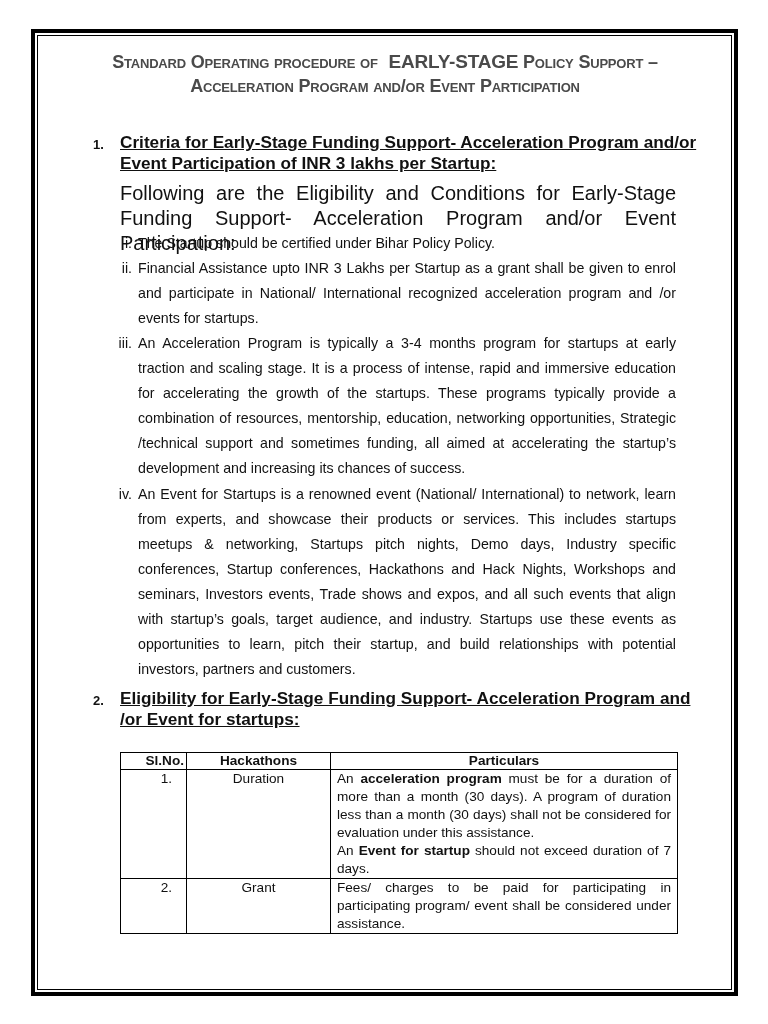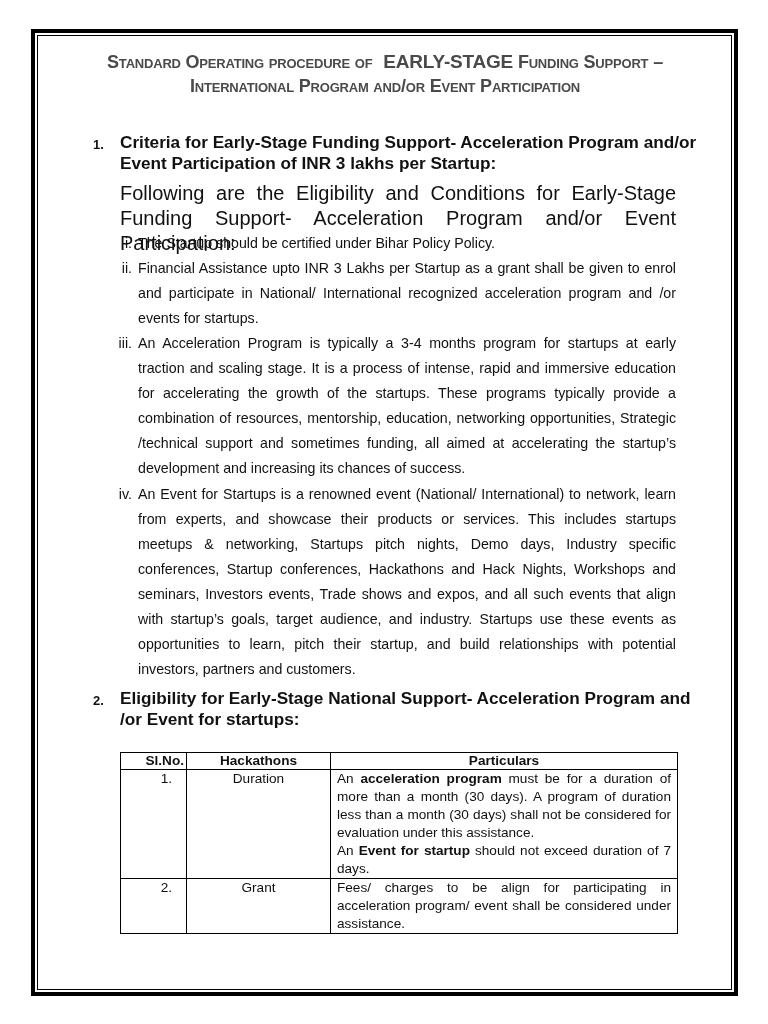--- a/index.html
+++ b/index.html
@@ -20,21 +20,21 @@
     text-align: center; color: #4a4a4a; font-weight: bold;
     font-size: 18px; line-height: 24px; font-variant: small-caps;
     letter-spacing: -0.2px;
   }
   .title .big { font-variant: normal; font-size: 19px; margin-left: 6px; }
   .sec-head {
     position: absolute; left: 93px; width: 600px;
     font-weight: bold; font-size: 17.2px; line-height: 21px; color: #111;
   }
   .sec-head .num { position: absolute; left: 0; top: 2px; font-size: 13px; }
-  .sec-head .txt { position: absolute; left: 27px; width: 580px; }
+  .sec-head .txt { position: absolute; left: 27px; width: 580px; text-decoration: underline; }
   .para {
     position: absolute; left: 120px; width: 556px;
     font-size: 20px; line-height: 25px; text-align: justify; color: #111;
   }
   .item {
     position: absolute; left: 100px; width: 576px;
     font-size: 14.2px; line-height: 25px; color: #111;
   }
   .item .rn {
     position: absolute; left: 0; width: 32px; text-align: right;
@@ -54,21 +54,21 @@
   .tbl .c3 { text-align: justify; }
   .tbl td.c3 { padding-left: 6px; }
 </style>
 </head>
 <body>
 
 <div class="frame-outer">
   <div class="frame-inner"></div>
 </div>
 
-<div class="title"><span>Standard Operating procedure of </span><span class="big">EARLY-STAGE</span><span> Funding Support – International Program and/or Event Participation</span></div>
+<div class="title"><span>Standard Operating procedure of </span><span class="big">EARLY-STAGE</span><span> Policy Support – Acceleration Program and/or Event Participation</span></div>
 
 <div class="sec-head" style="top:132px;">
   <span class="num">1.</span>
   <span class="txt">Criteria for Early-Stage Funding Support- Acceleration Program and/or Event Participation of INR 3 lakhs per Startup:</span>
 </div>
 
 <div class="para" style="top:181px;">Following are the Eligibility and Conditions for Early-Stage Funding Support- Acceleration Program and/or Event Participation:</div>
 
 <div class="item" style="top:231px;">
   <span class="rn">i.</span>
@@ -85,21 +85,21 @@
   <span class="body">An Acceleration Program is typically a 3-4 months program for startups at early traction and scaling stage. It is a process of intense, rapid and immersive education for accelerating the growth of the startups. These programs typically provide a combination of resources, mentorship, education, networking opportunities, Strategic /technical support and sometimes funding, all aimed at accelerating the startup’s development and increasing its chances of success.</span>
 </div>
 
 <div class="item" style="top:482px;">
   <span class="rn">iv.</span>
   <span class="body">An Event for Startups is a renowned event (National/ International) to network, learn from experts, and showcase their products or services. This includes startups meetups &amp; networking, Startups pitch nights, Demo days, Industry specific conferences, Startup conferences, Hackathons and Hack Nights, Workshops and seminars, Investors events, Trade shows and expos, and all such events that align with startup’s goals, target audience, and industry. Startups use these events as opportunities to learn, pitch their startup, and build relationships with potential investors, partners and customers.</span>
 </div>
 
 <div class="sec-head" style="top:688px;">
   <span class="num">2.</span>
-  <span class="txt">Eligibility for Early-Stage National Support- Acceleration Program and /or Event for startups:</span>
+  <span class="txt">Eligibility for Early-Stage Funding Support- Acceleration Program and /or Event for startups:</span>
 </div>
 
 <table class="tbl">
   <thead>
     <tr>
       <th class="c1">Sl.No.</th>
       <th class="c2">Hackathons</th>
       <th class="c3" style="text-align:center">Particulars</th>
     </tr>
   </thead>
@@ -108,16 +108,16 @@
       <td class="c1">1.</td>
       <td class="c2">Duration</td>
       <td class="c3">
         <div><span>An </span><b>acceleration program</b><span> must be for a duration of more than a month (30 days). A program of duration less than a month (30 days) shall not be considered for evaluation under this assistance.</span></div>
         <div><span>An </span><b>Event for startup</b><span> should not exceed duration of 7 days.</span></div>
       </td>
     </tr>
     <tr>
       <td class="c1">2.</td>
       <td class="c2">Grant</td>
-      <td class="c3">Fees/ charges to be align for participating in acceleration program/ event shall be considered under assistance.</td>
+      <td class="c3">Fees/ charges to be paid for participating in participating program/ event shall be considered under assistance.</td>
     </tr>
   </tbody>
 </table>
 
 </body></html>

